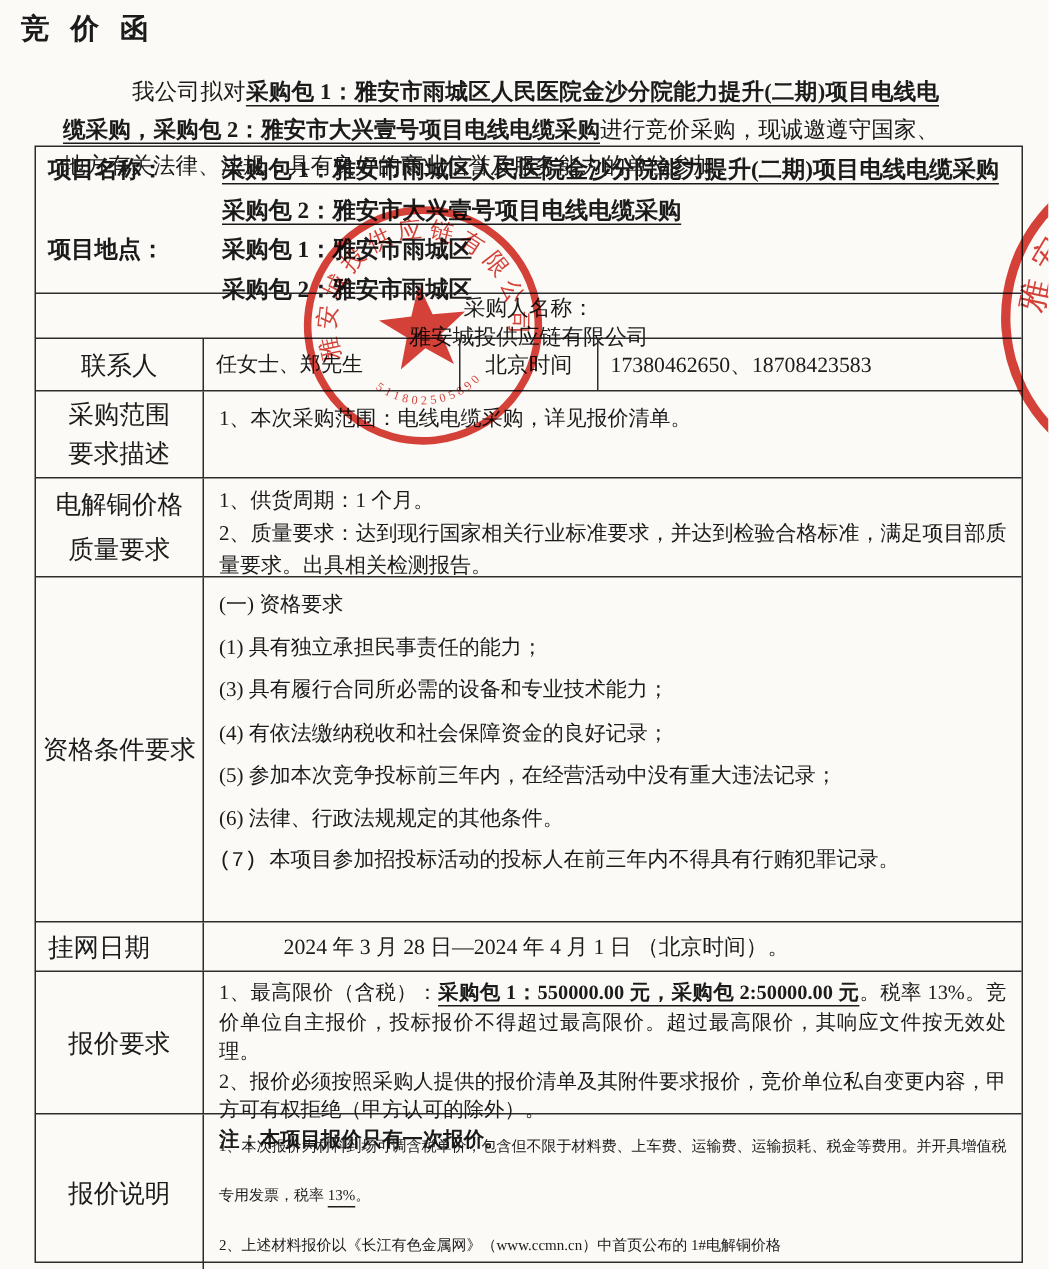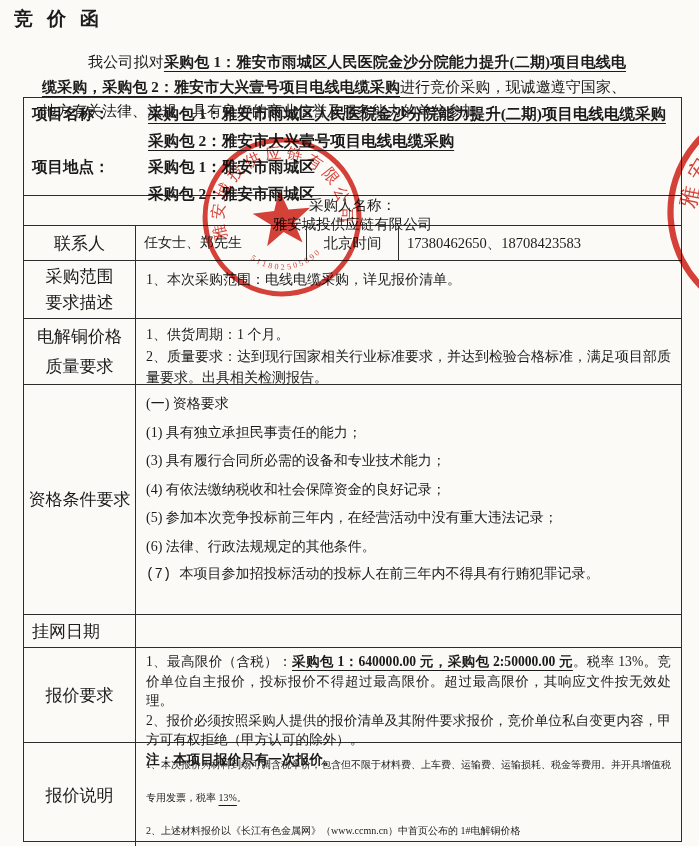--- a/index.html
+++ b/index.html
@@ -145,25 +145,26 @@
         <p class="qual-item">(3) 具有履行合同所必需的设备和专业技术能力；</p>
         <p class="qual-item">(4) 有依法缴纳税收和社会保障资金的良好记录；</p>
         <p class="qual-item">(5) 参加本次竞争投标前三年内，在经营活动中没有重大违法记录；</p>
         <p class="qual-item">(6) 法律、行政法规规定的其他条件。</p>
         <p class="qual-item">(7) 本项目参加招投标活动的投标人在前三年内不得具有行贿犯罪记录。</p>
       </div>
     </div>
 
     <div class="row r7">
       <div class="label-cell label-left">挂网日期</div>
+      <div class="content-cell">2024 年 3 月 28 日—2024 年 4 月 1 日 （北京时间）。</div>
     </div>
 
     <div class="row r8">
       <div class="label-cell">报价要求</div>
-      <div class="content-cell"><span>1、最高限价（含税）：</span><span class="bu">采购包 1：640000.00 元，采购包 2:50000.00 元</span><span>。税率 13%。竞价单位自主报价，投标报价不得超过最高限价。超过最高限价，其响应文件按无效处理。</span><br><span>2、报价必须按照采购人提供的报价清单及其附件要求报价，竞价单位私自变更内容，甲方可有权拒绝（甲方认可的除外）。</span><br><span class="b">注：本项目报价只有一次报价。</span></div>
+      <div class="content-cell"><span>1、最高限价（含税）：</span><span class="bu">采购包 1：550000.00 元，采购包 2:50000.00 元</span><span>。税率 13%。竞价单位自主报价，投标报价不得超过最高限价。超过最高限价，其响应文件按无效处理。</span><br><span>2、报价必须按照采购人提供的报价清单及其附件要求报价，竞价单位私自变更内容，甲方可有权拒绝（甲方认可的除外）。</span><br><span class="b">注：本项目报价只有一次报价。</span></div>
     </div>
 
     <div class="row r9">
       <div class="label-cell">报价说明</div>
       <div class="content-cell"><span>1、本次报价为材料到场可调含税单价，包含但不限于材料费、上车费、运输费、运输损耗、税金等费用。并开具增值税专用发票，税率 </span><span class="u">13%</span><span>。</span><br><span>2、上述材料报价以《长江有色金属网》（www.ccmn.cn）中首页公布的 1#电解铜价格</span></div>
     </div>
 
   </div>
 
   <svg id="seal-main" class="seal" viewBox="0 0 170 170">

